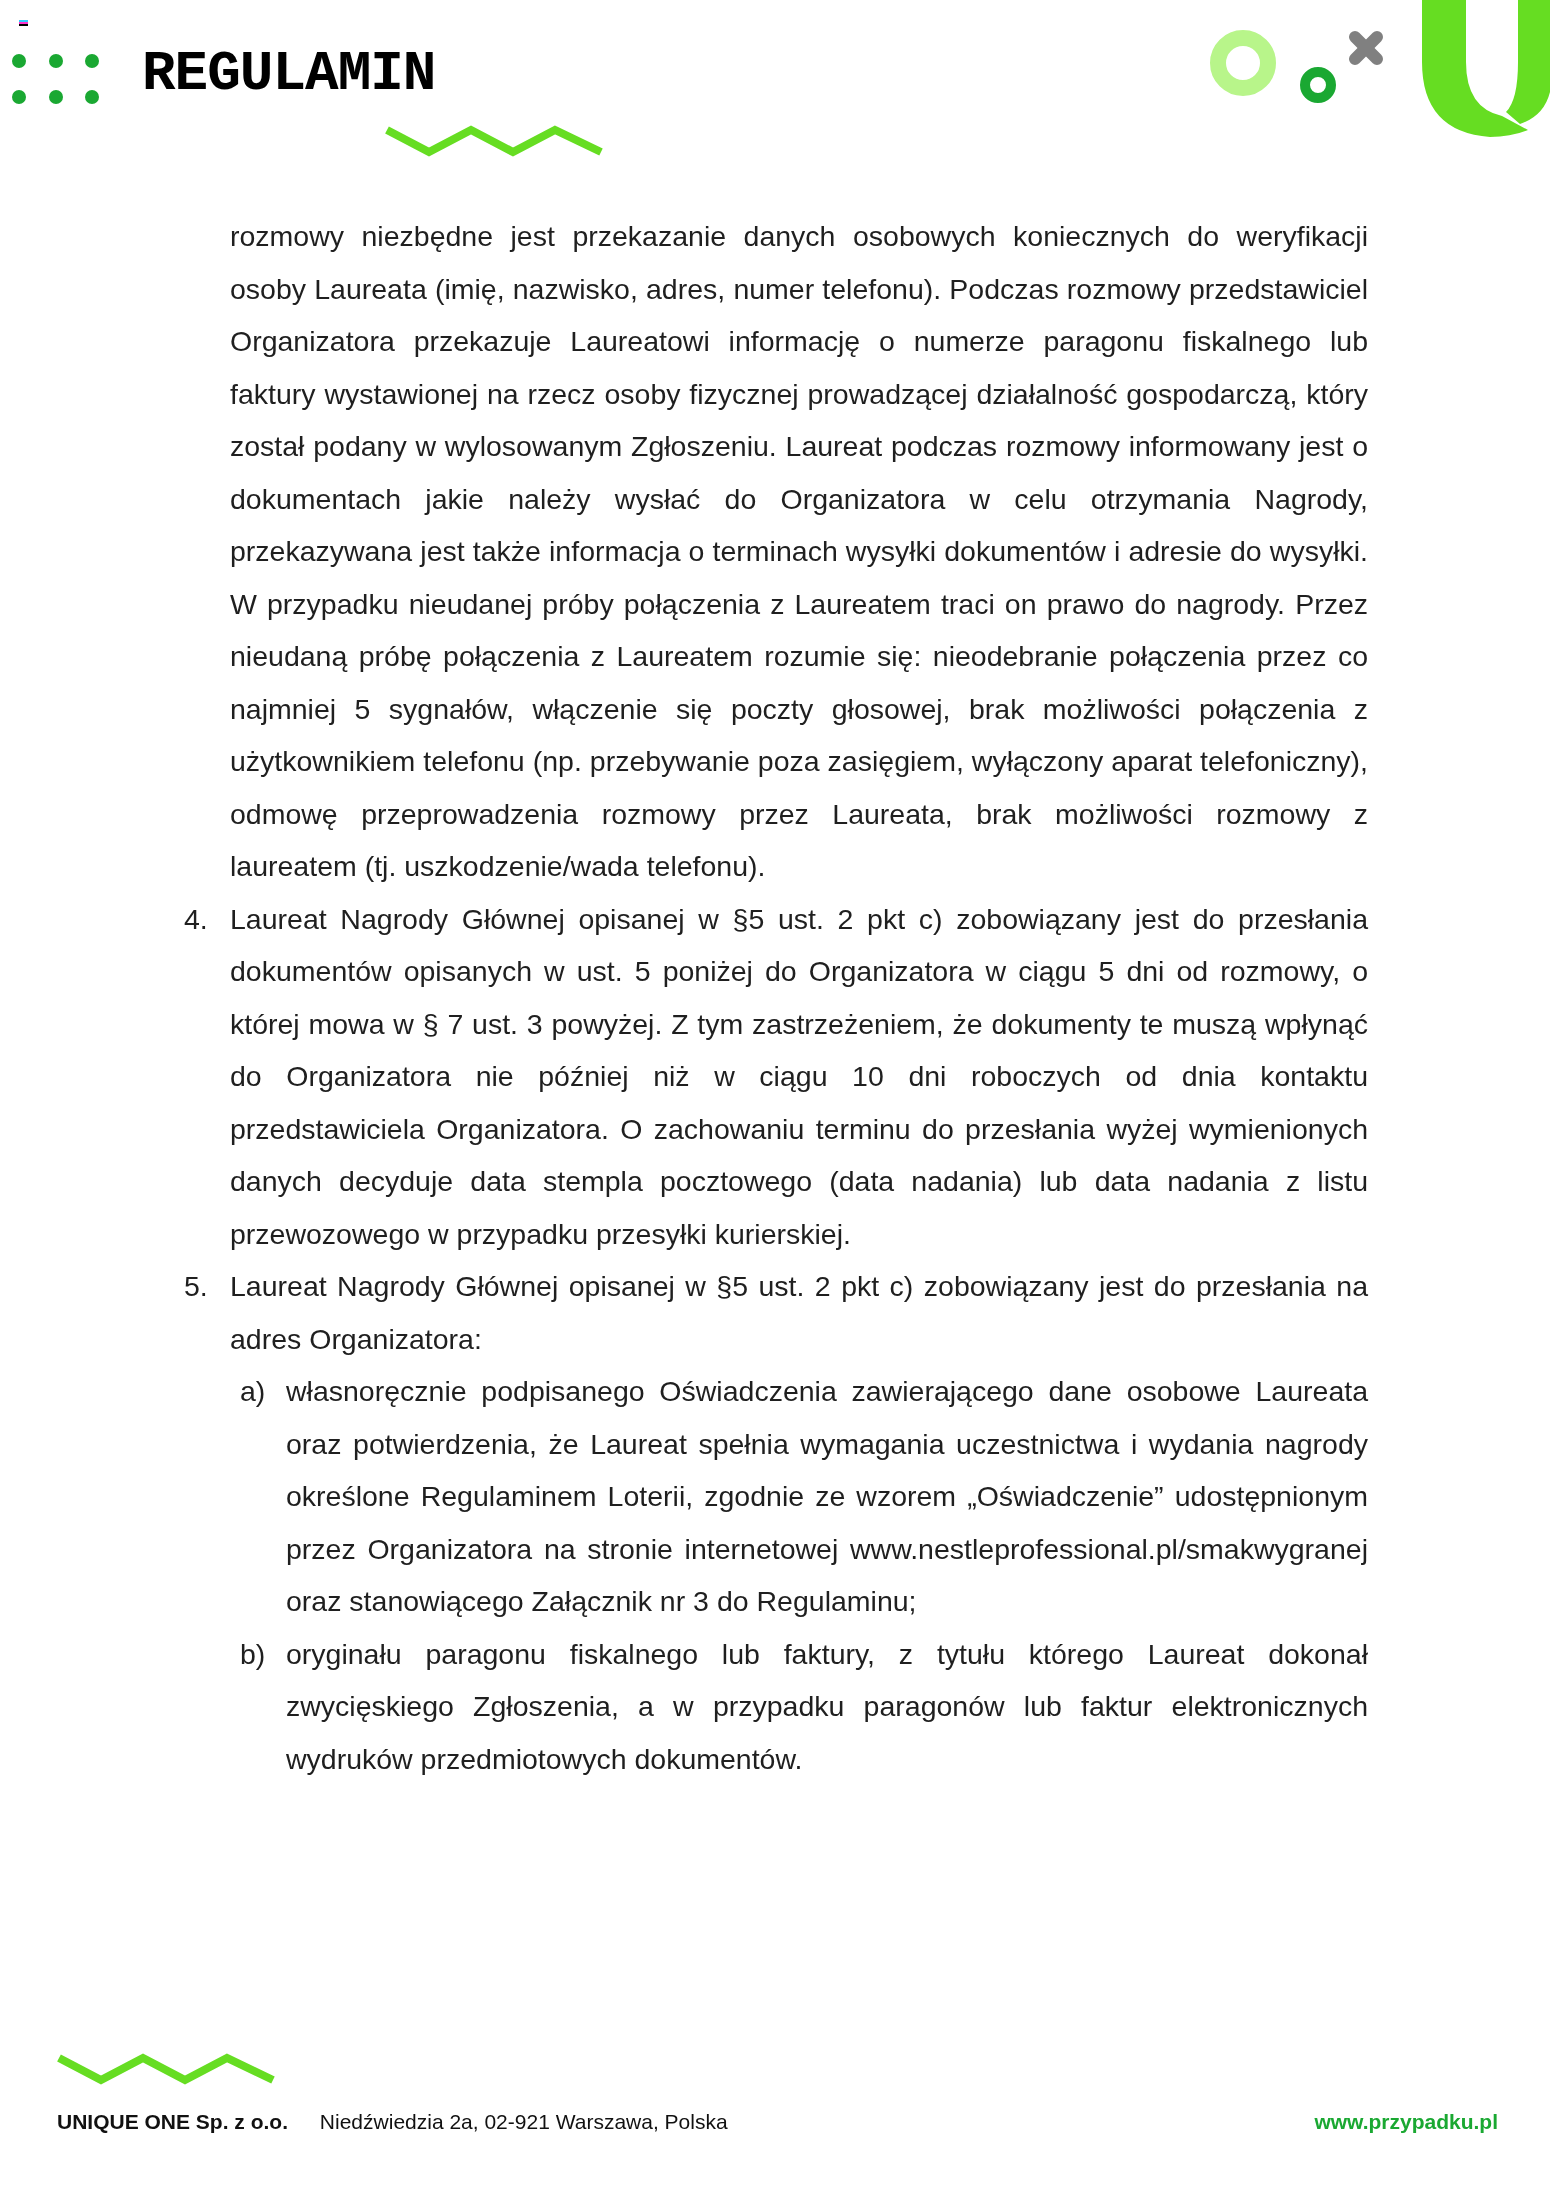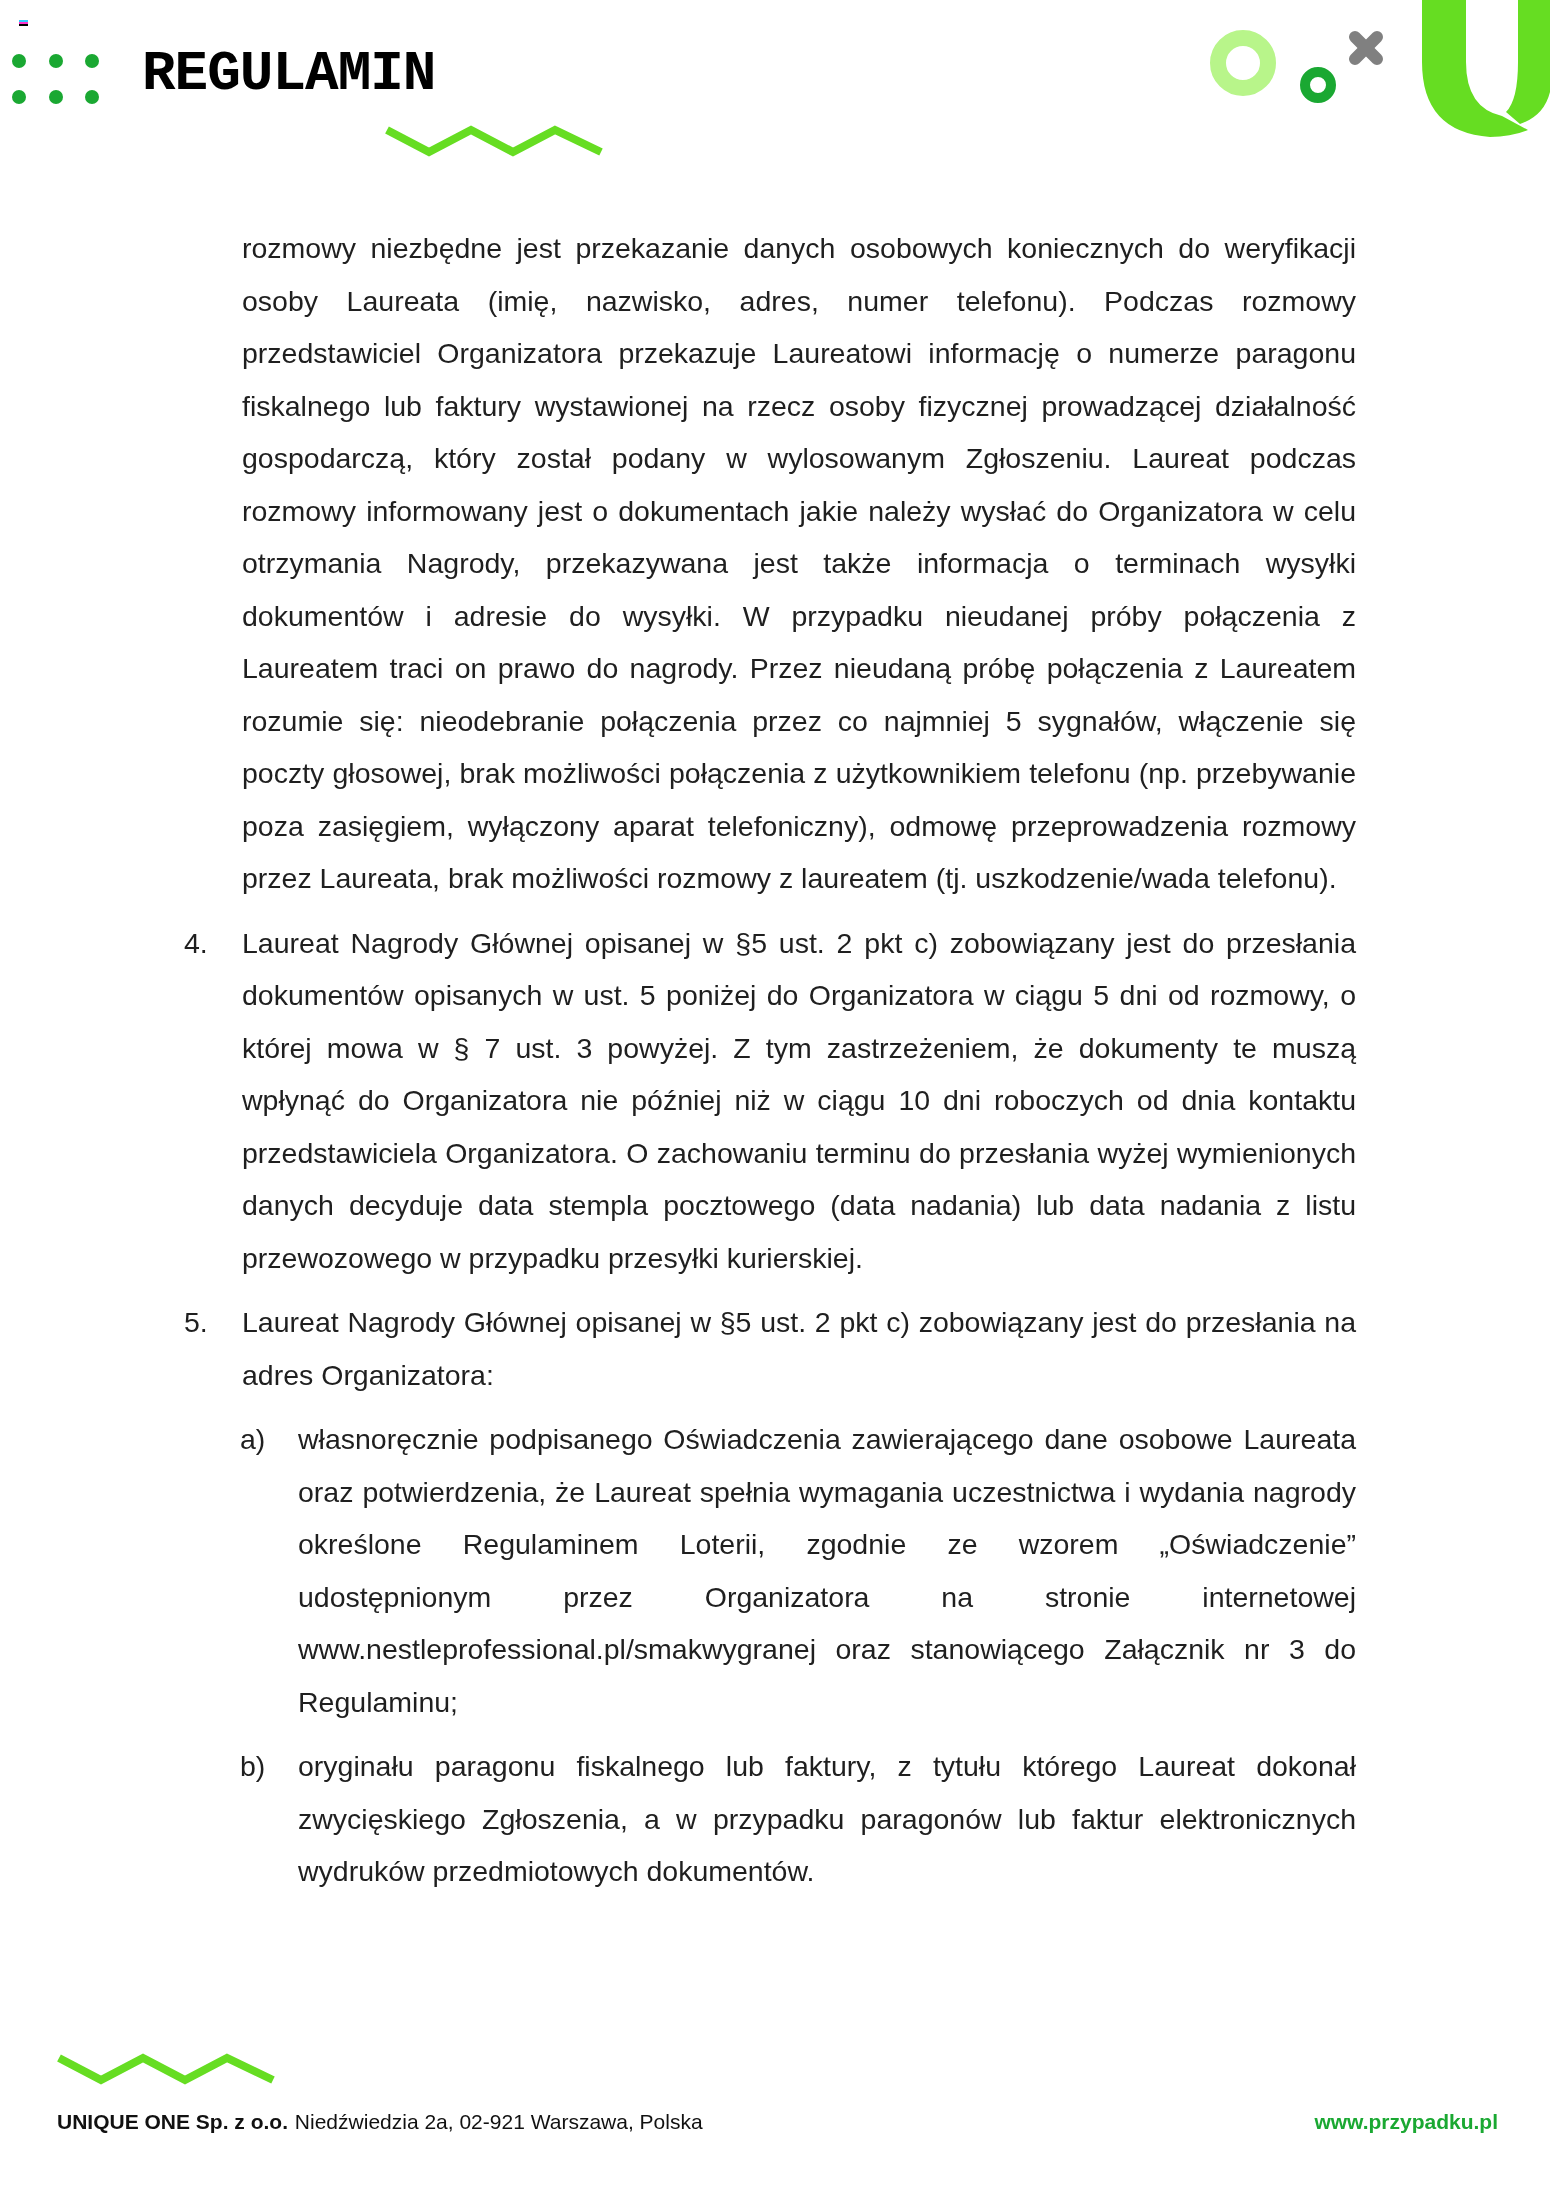--- a/index.html
+++ b/index.html
@@ -13,28 +13,28 @@
   .dot { position: absolute; width: 14px; height: 14px; border-radius: 50%; background: #1aa832; }
 
   .title { position: absolute; left: 142px; top: 46px; font-family: Liberation Mono, monospace;
            font-weight: bold; font-size: 56px; letter-spacing: -1px; color: #000; line-height: 1; margin: 0; }
 
   .zig { position: absolute; }
   .deco { position: absolute; }
 
   .body { position: absolute; left: 230px; top: 210px; width: 1138px;
           font-size: 28.5px; line-height: 52.5px; color: #1f1f1f; }
-  .para { text-align: justify; text-align-last: left; margin: 12px; }
+  .para { text-align: justify; text-align-last: left; margin: 0; }
   .list-item { position: relative; }
   .marker { position: absolute; left: -46px; top: 0; }
   .sub { margin-left: 56px; position: relative; }
   .sub .marker { left: -46px; }
 
   .footer-company { position: absolute; left: 57px; top: 2110px; font-size: 21px; color: #111; white-space: nowrap; }
-  .footer-company b { font-weight: bold; margin-right: 1px; }
+  .footer-company b { font-weight: bold; margin-right: 26px; }
   .footer-url { position: absolute; right: 52px; top: 2110px; font-size: 21px; color: #1aa832; font-weight: bold; }
 </style>
 </head>
 <body>
 
 <div class="cmyk">
   <span style="background:#33ccff"></span>
     <span style="background:#ff33cc"></span>
     <span style="background:#000"></span>
 </div>

